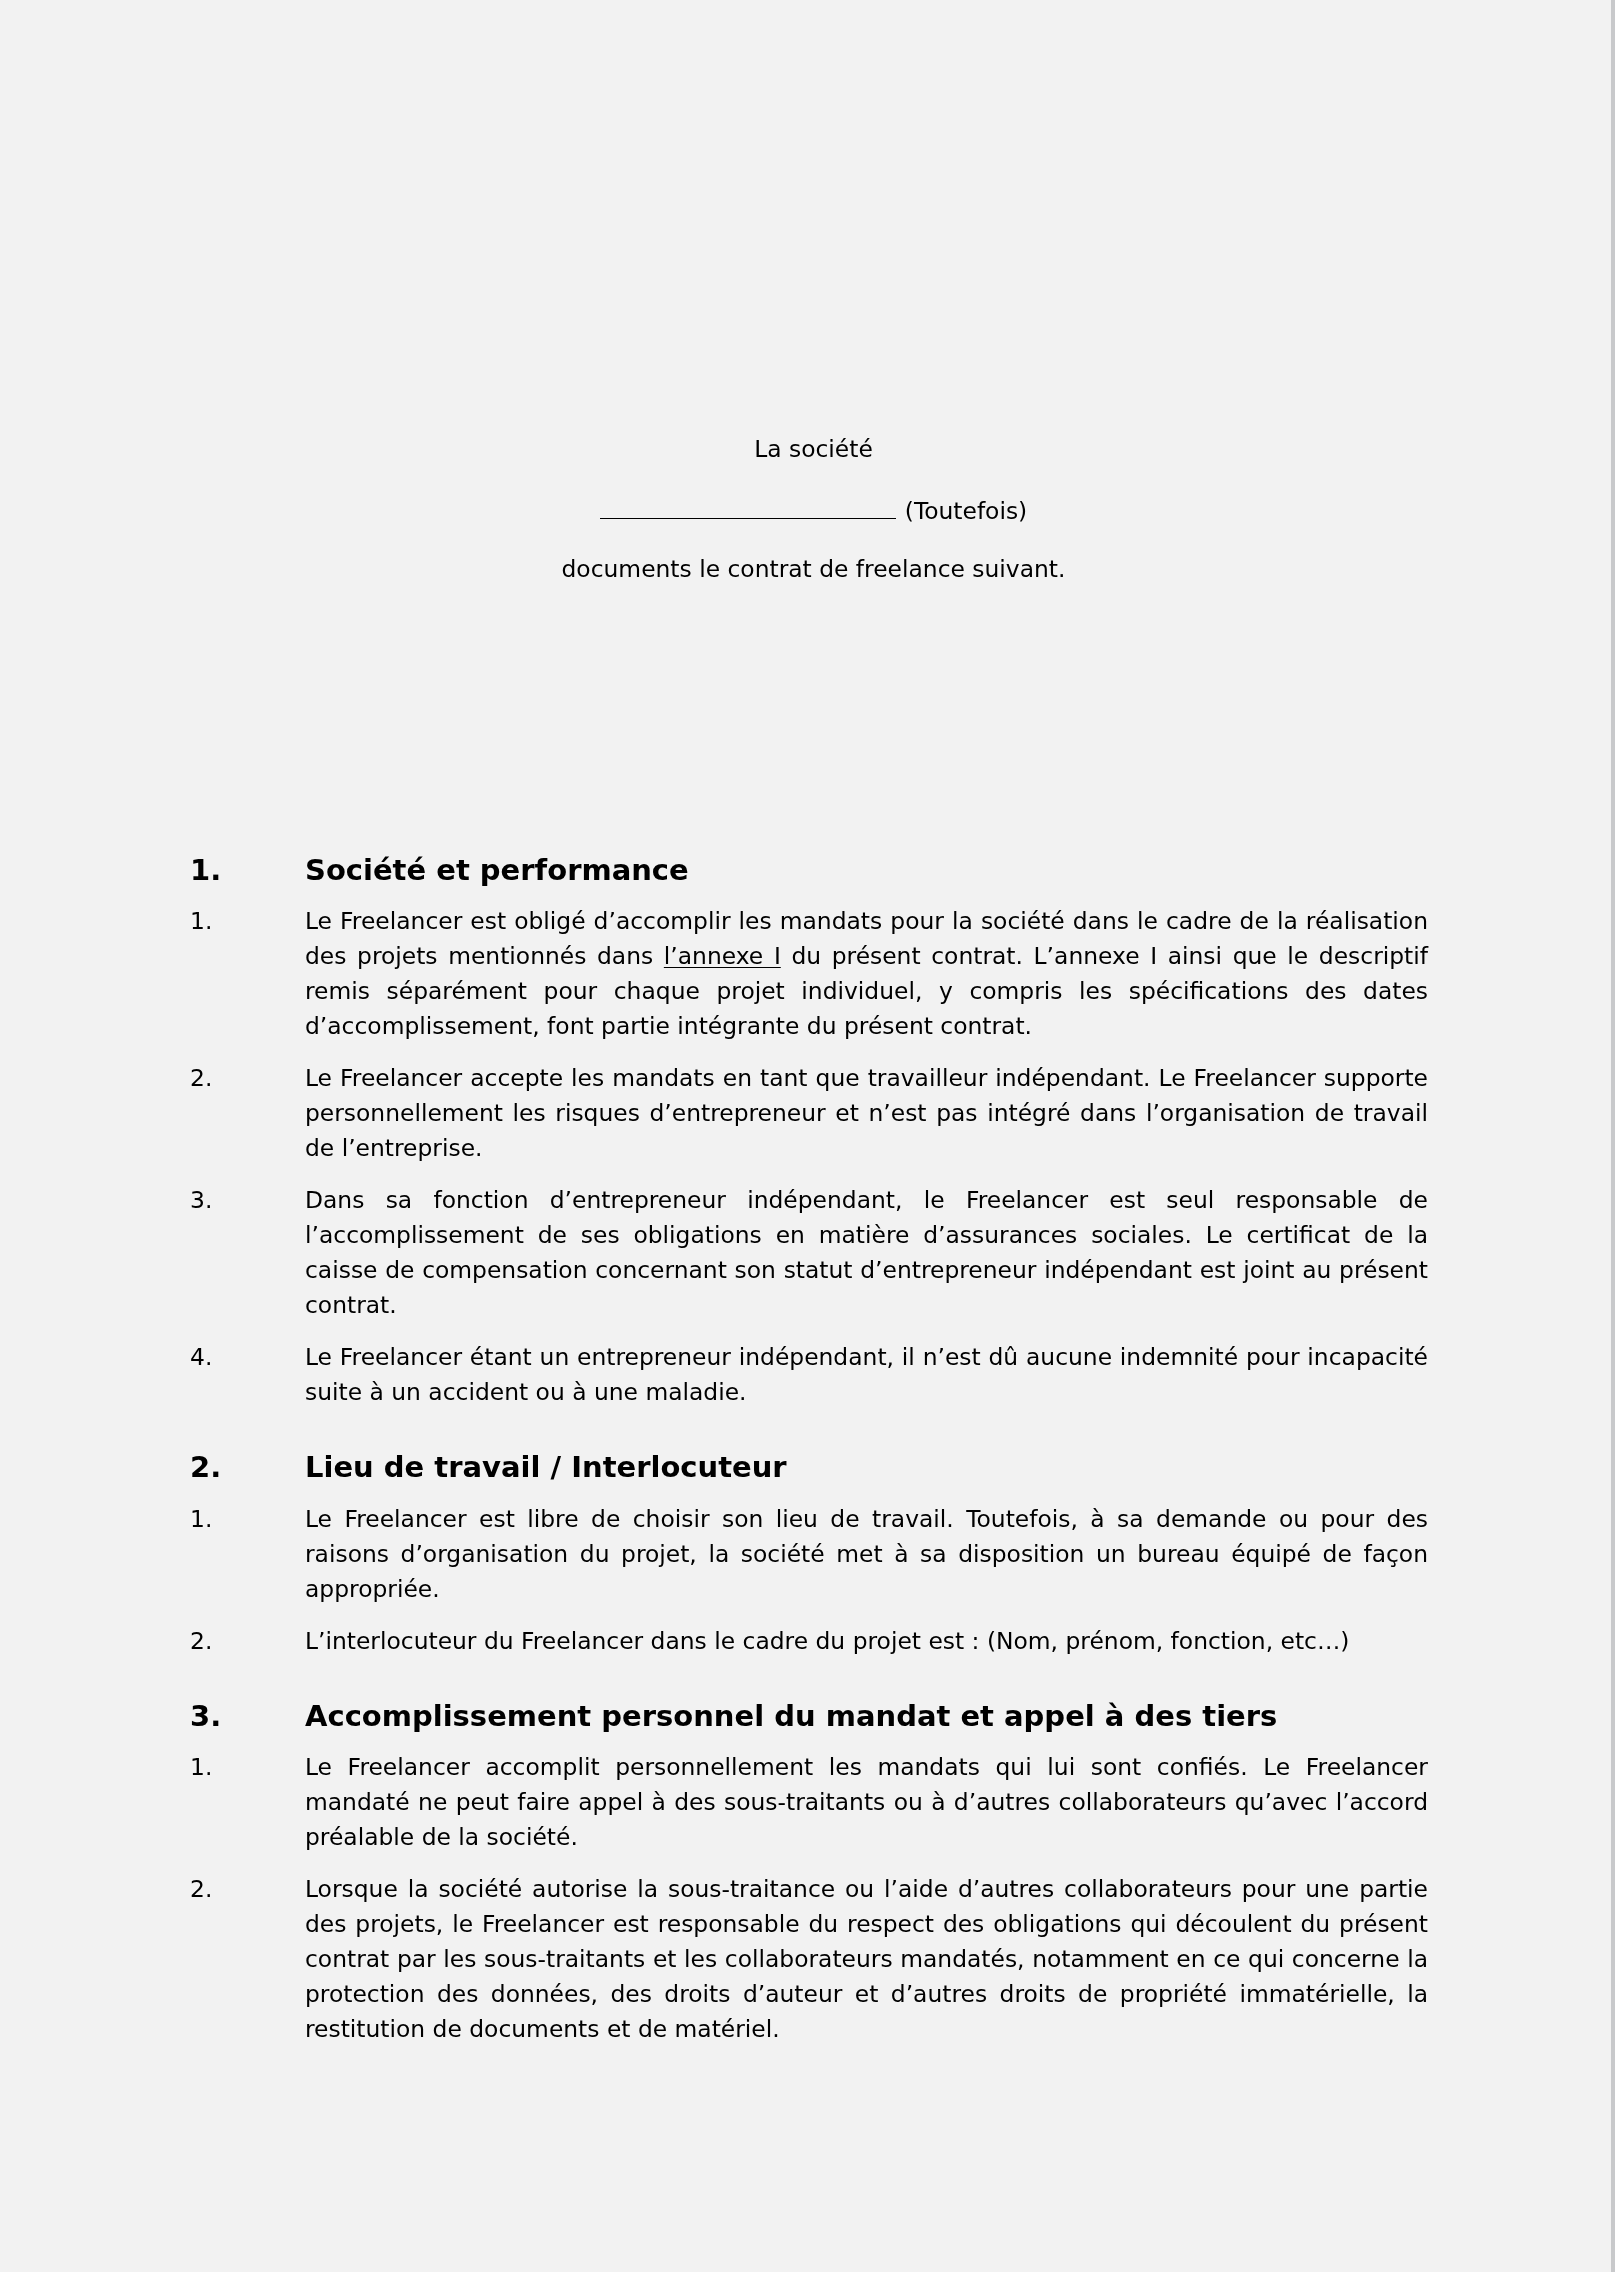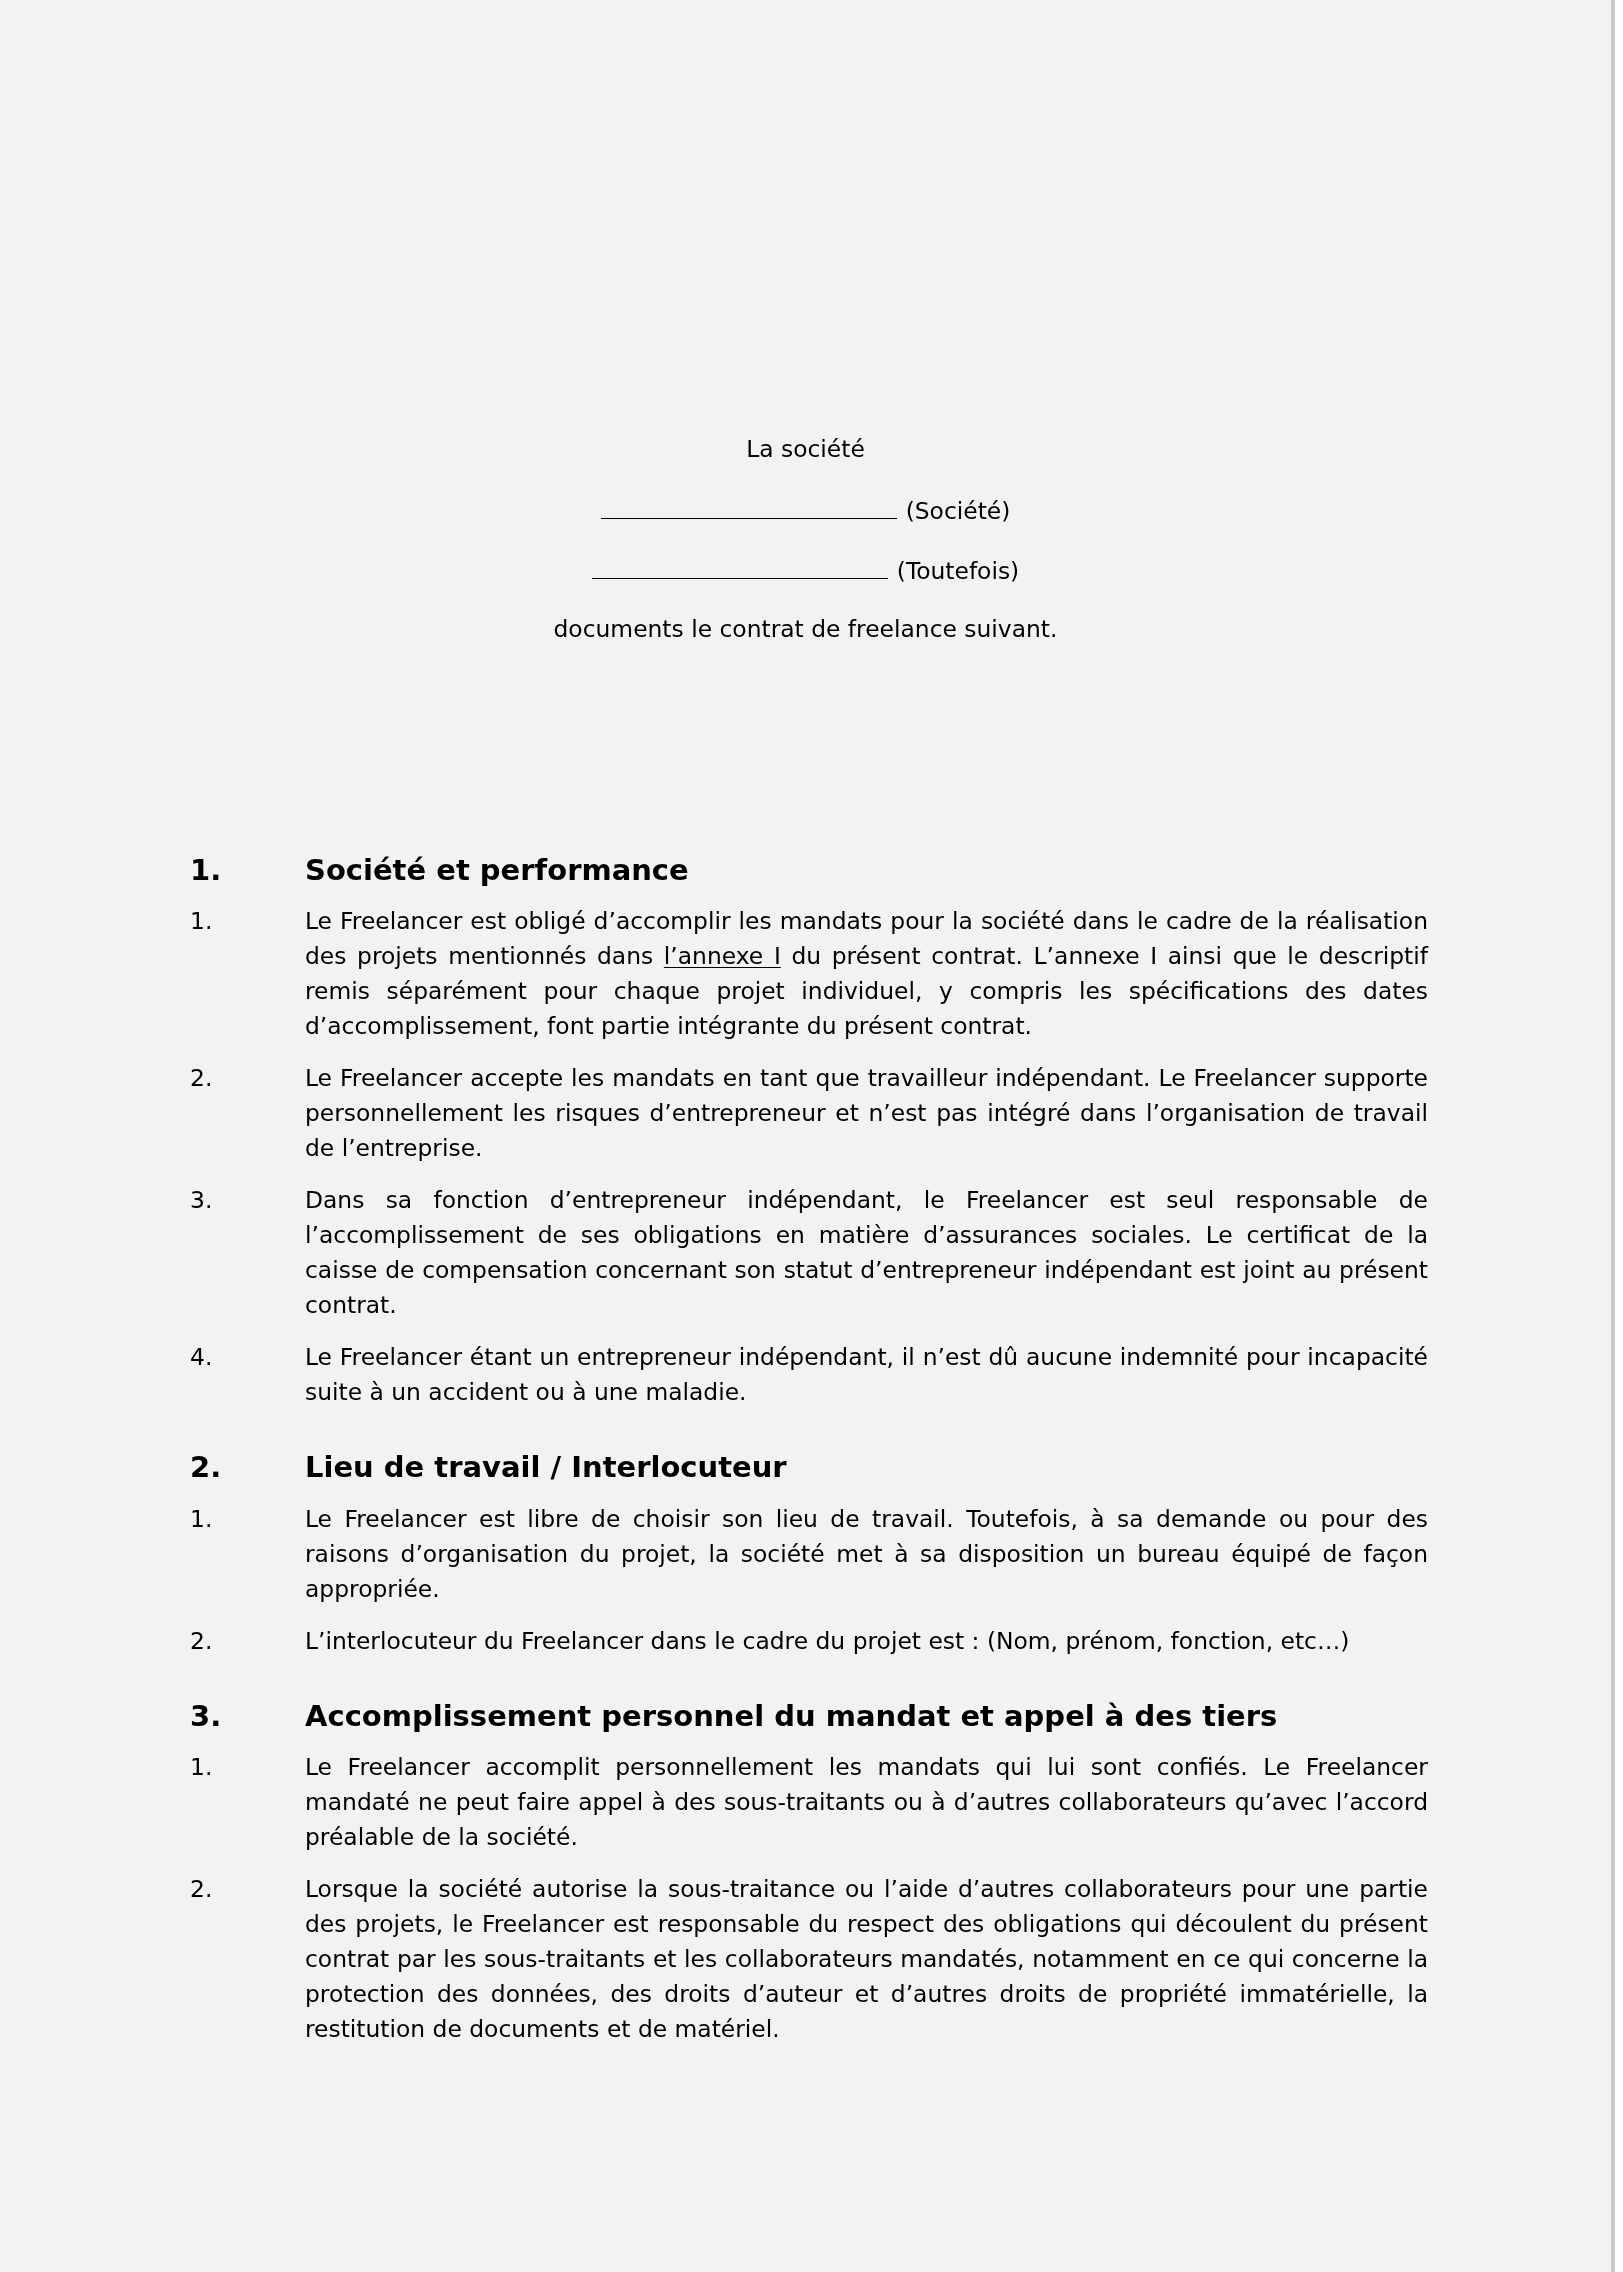--- a/index.html
+++ b/index.html
@@ -38,21 +38,21 @@
       width: 1266px;
       margin: 0;
       font-size: 43px;
       line-height: 52px;
       font-weight: bold;
       color: #00628f;
       letter-spacing: 0.1px;
     }
     .parties {
       position: absolute;
-      left: 0;
+      left: 8px;
       top: 436px;
       width: 1611px;
       text-align: center;
       font-size: 23.4px;
       line-height: 26px;
     }
     .parties .line {
       height: 60px;
     }
     .blank {
@@ -105,23 +105,20 @@
     }
   </style>
 </head>
 <body>
 
 <div class="page">
 
 
   <div class="parties">
     <div class="line">La société</div>
-    <div class="line">
-      <span class="blank"></span><span>(Société)</span>
-    </div>
     <div class="line">
       <span class="blank"></span><span>(Toutefois)</span>
     </div>
     <div class="line">documents le contrat de freelance suivant.</div>
   </div>
 
   <div class="content" id="sections">
 
     <div class="section">
       <h2 class="section-heading">

